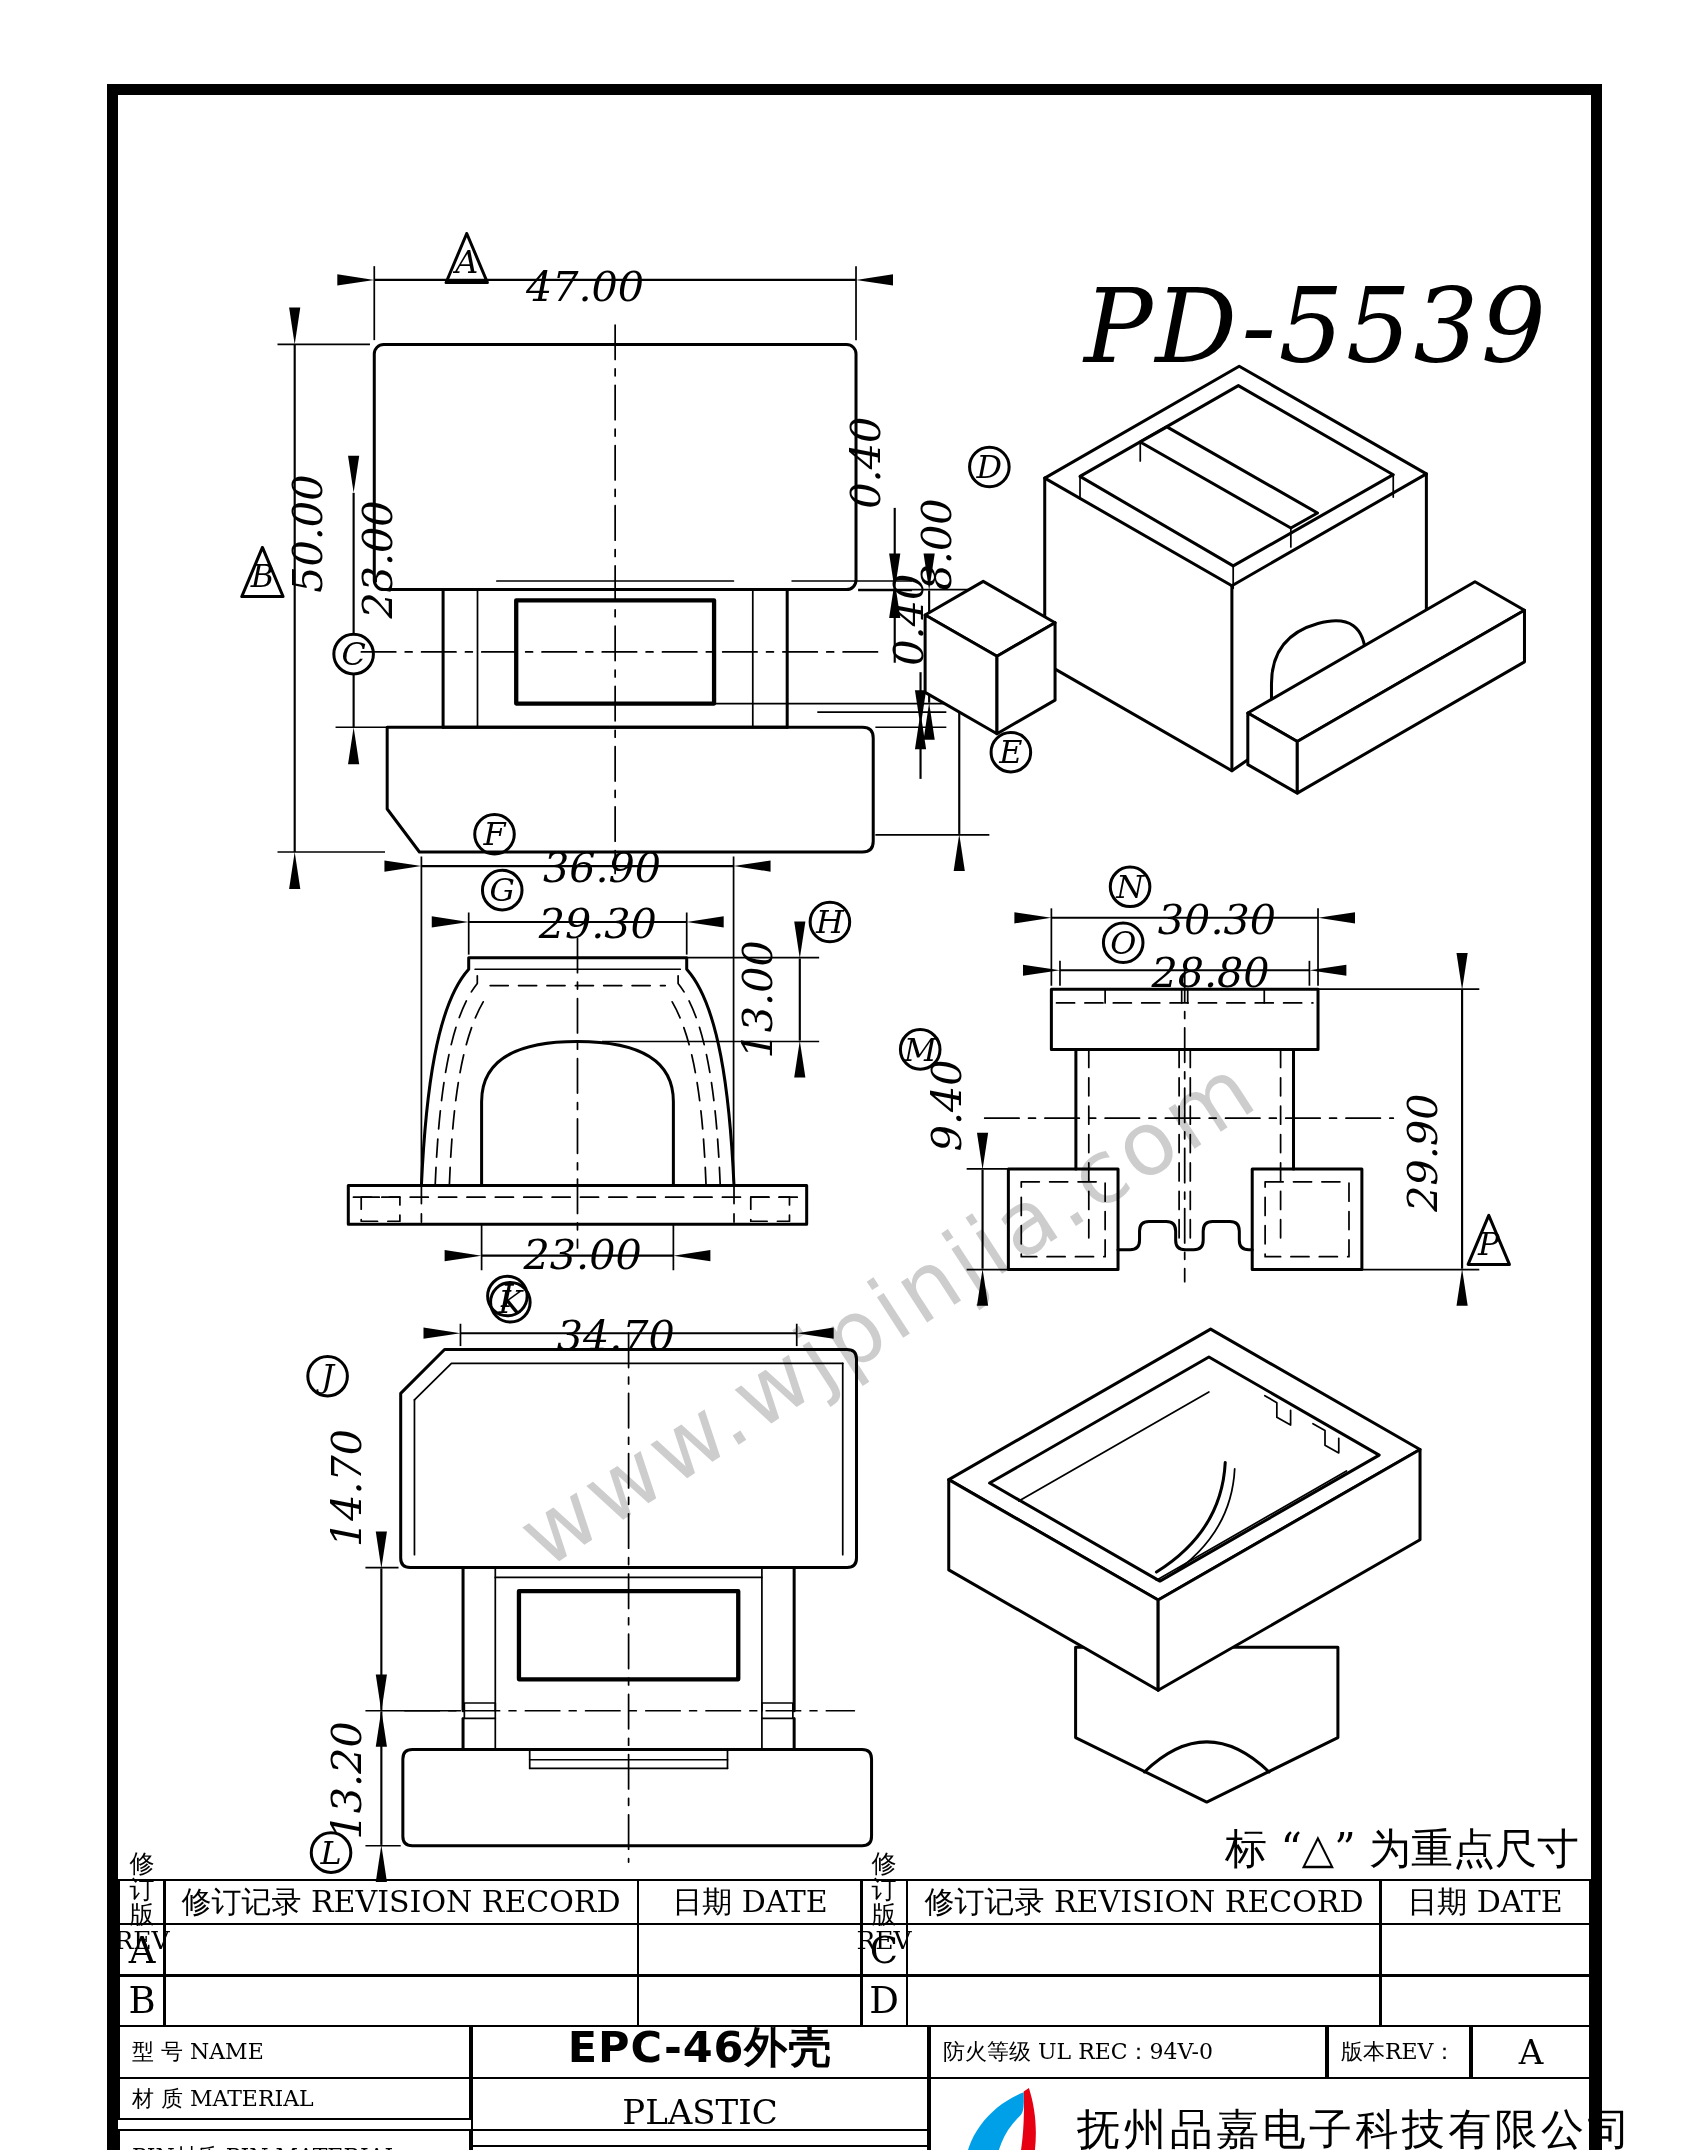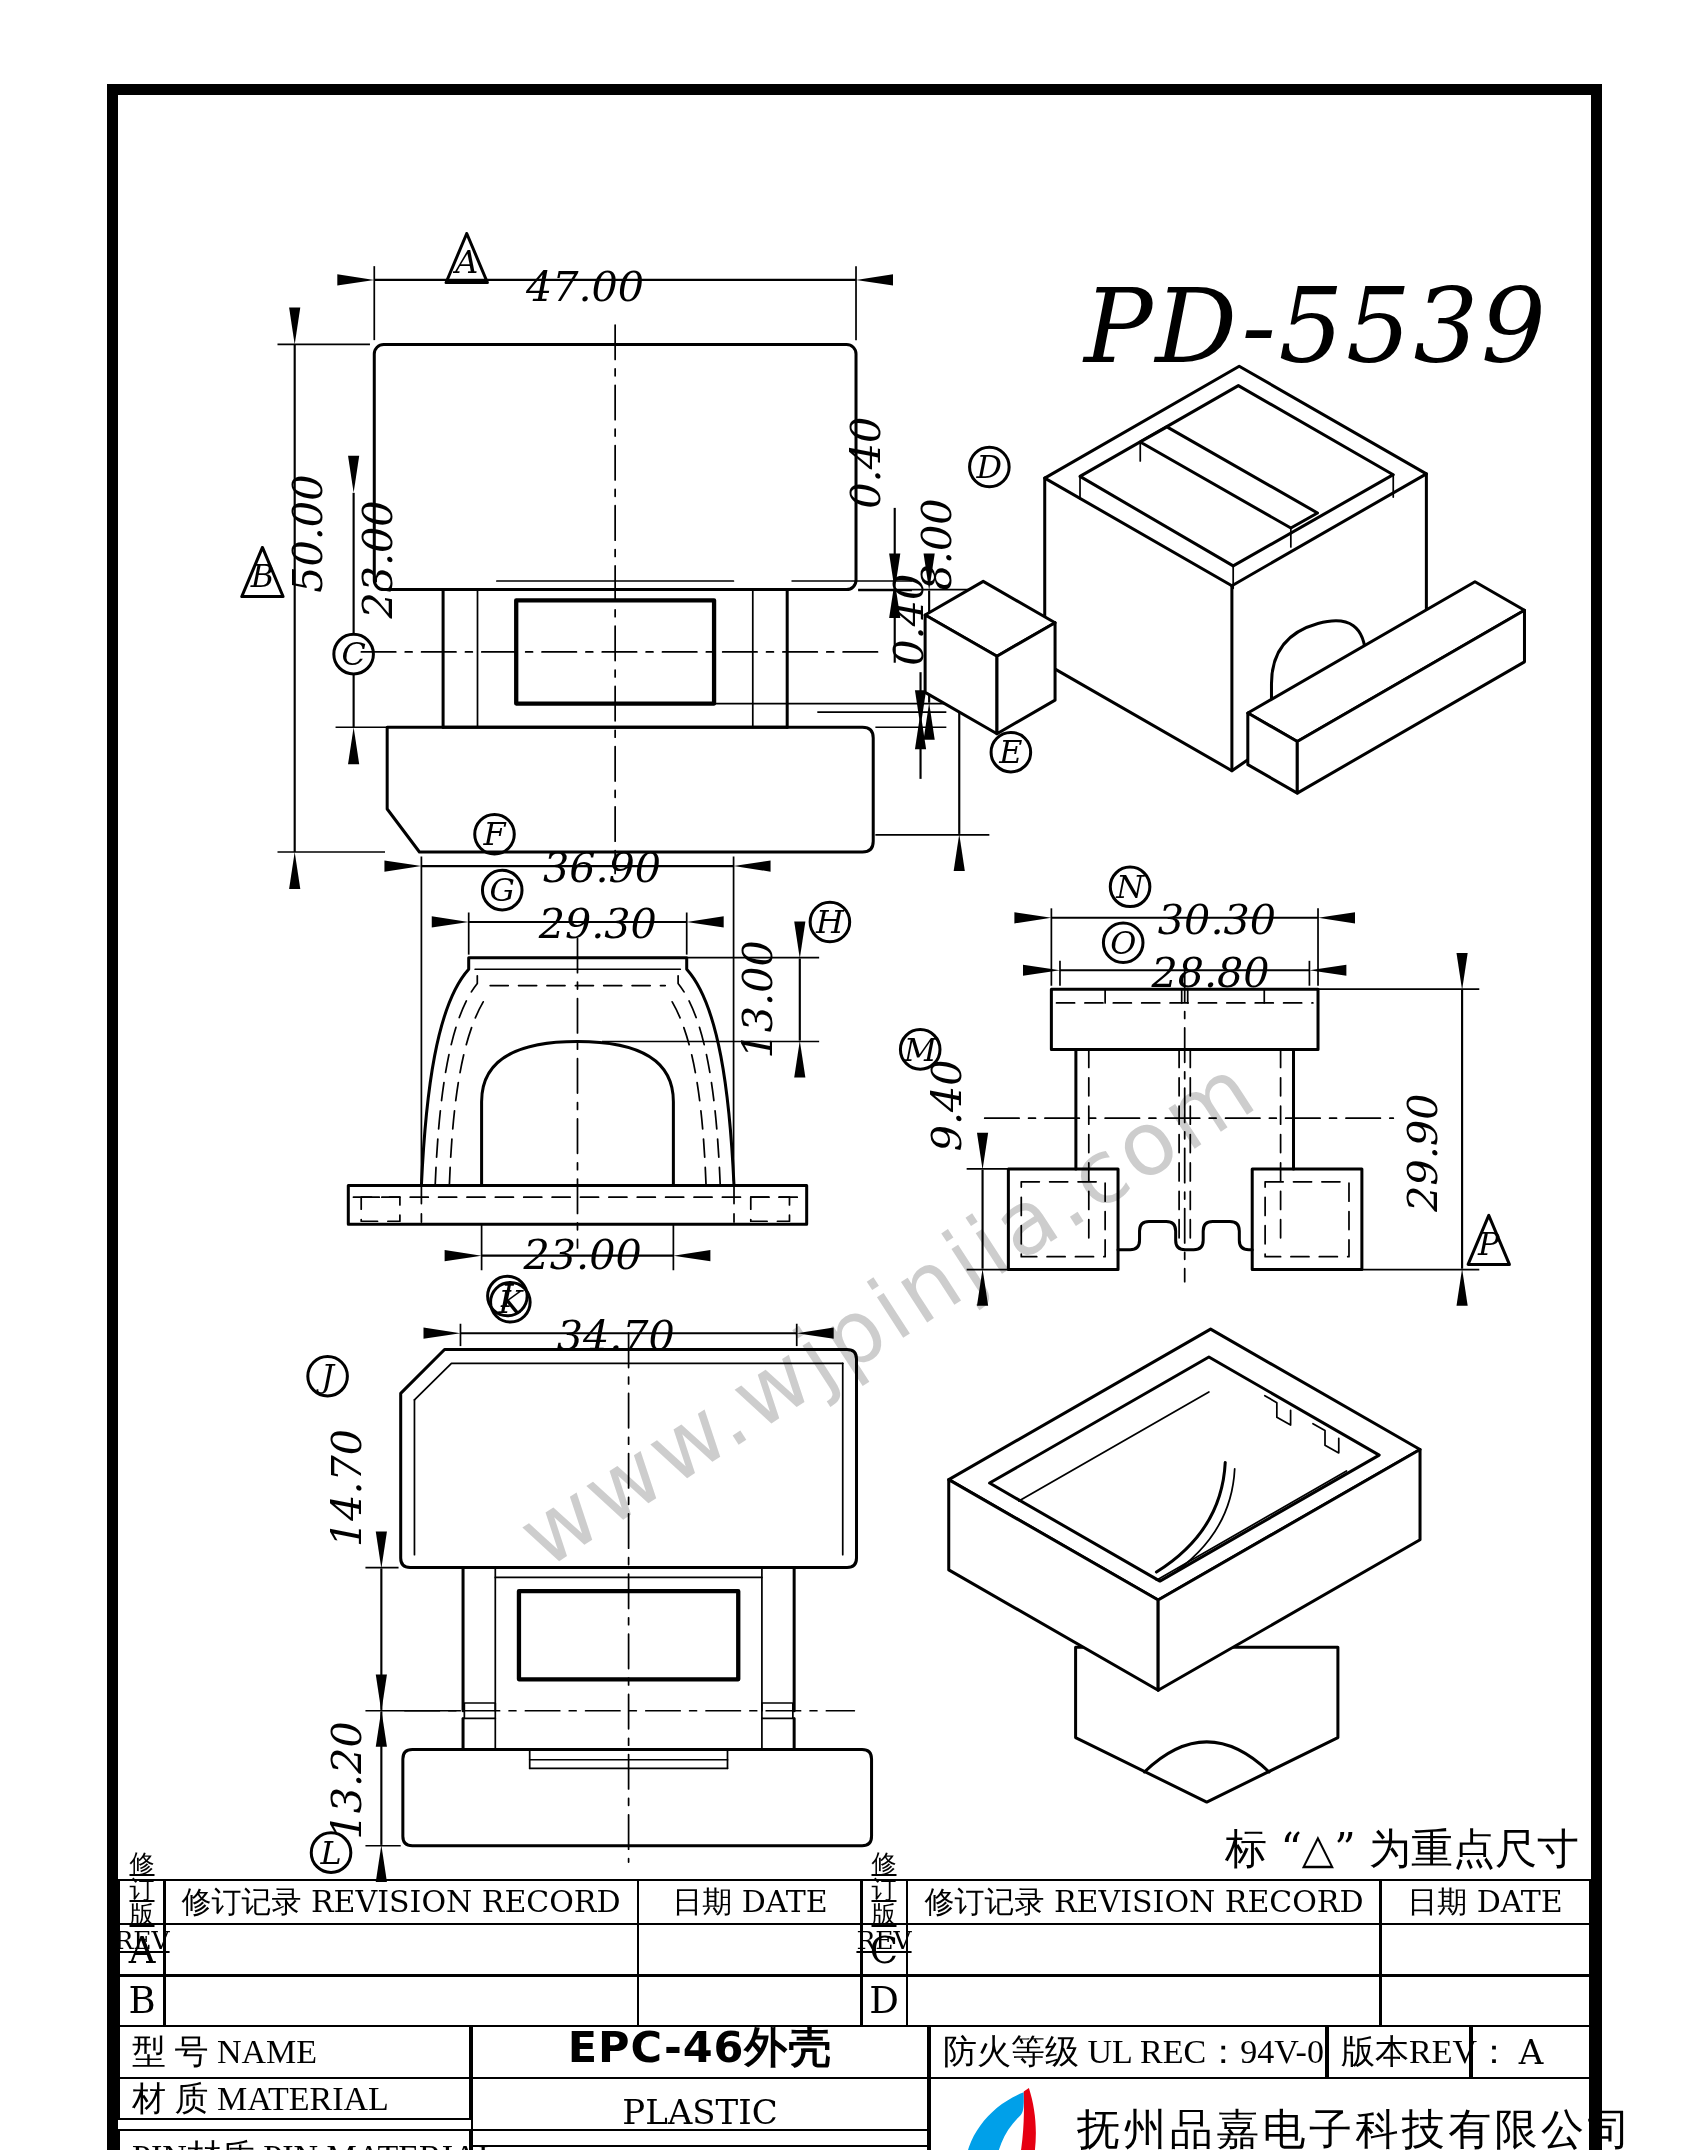--- a/index.html
+++ b/index.html
@@ -17,24 +17,24 @@
   .tn{stroke-width:4;}
   .dsh{stroke-dasharray:42 24;}
   .cd{stroke-dasharray:80 22 16 22;}
   .dim{fill:none;stroke:#000;stroke-width:5;}
   .ext{fill:none;stroke:#000;stroke-width:4;}
   .dtxt{font:italic 96px "DejaVu Serif",serif;text-anchor:middle;fill:#000;}
   .blt{font:italic 74px "DejaVu Serif",serif;text-anchor:middle;fill:#000;}
   
   .cell{position:absolute;border:2.6px solid #000;box-sizing:border-box;display:flex;align-items:center;background:transparent;}
   .ctr{justify-content:center;text-align:center;}
-  .lbl{font-size:34px;padding-left:12px;white-space:nowrap;font-family:Liberation Serif, serif;}
+  .lbl{font-size:22px;padding-left:12px;white-space:nowrap;}
   .hdr{font-size:30px;}
   .revletter{font-size:37px;}
-  .revhdr{flex-direction:column;line-height:1.02;font-size:25px;text-decoration:underline;}
+  .revhdr{flex-direction:column;line-height:1.02;font-size:25px;}
   .bigname{font:700 43px "DejaVu Sans",sans-serif;letter-spacing:0.9px;align-items:flex-end;}
   .val{font-size:34px;}
   .company-cn{font-size:43px;letter-spacing:3.4px;white-space:nowrap;}
 </style>
 </head>
 <body>
 
 <div class="abs" id="frame"></div>
 
 <div class="abs" id="wm">www.wjpinjia.com</div>

